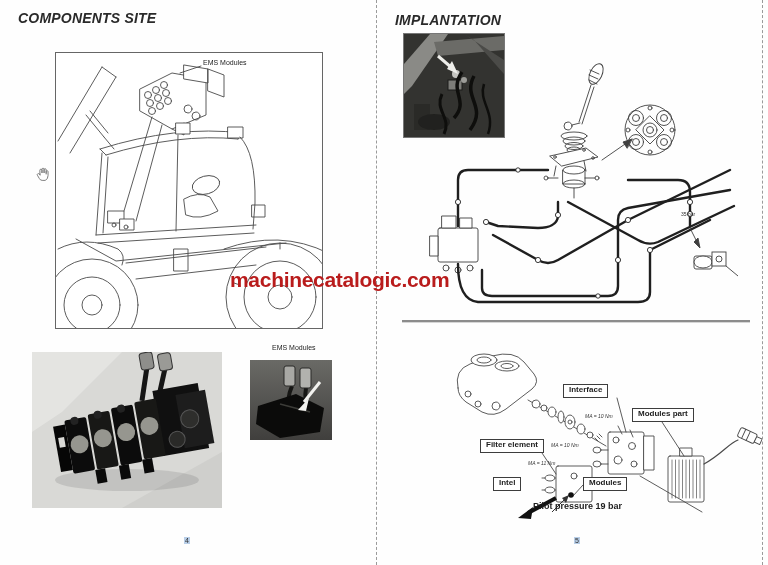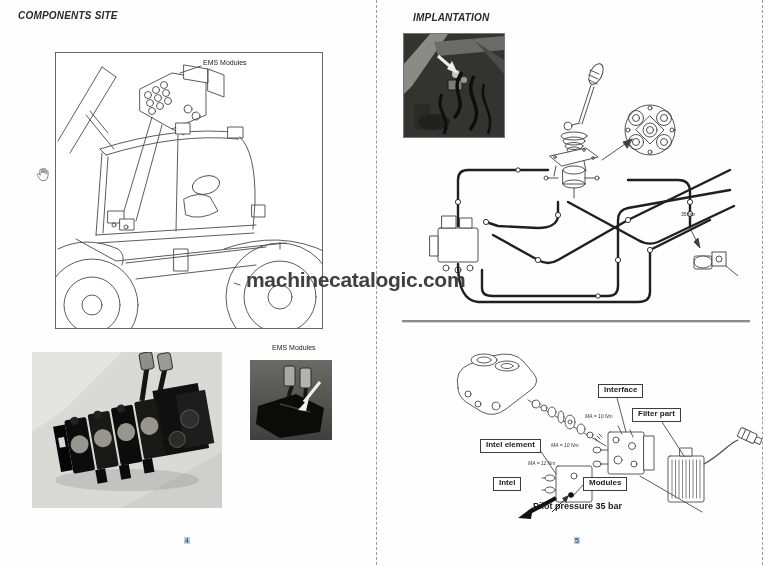--- a/index.html
+++ b/index.html
@@ -1,19 +1,19 @@
 <!DOCTYPE html>
 <html><head>
 <meta charset="utf-8">
 <style>
   html,body{margin:0;padding:0;}
   body{width:768px;height:565px;background:#fefefe;overflow:hidden;position:relative;
        font-family:"Liberation Sans","DejaVu Sans",sans-serif;}
   .abs{position:absolute;}
-  .page-title{font-size:10px;font-weight:bold;font-style:italic;color:#2a2a2a;letter-spacing:.2px;}
+  .page-title{font-size:14px;font-weight:bold;font-style:italic;color:#2a2a2a;letter-spacing:.2px;}
   .dash-sep{width:0;height:565px;border-left:1px dashed #9a9a9a;top:0;}
   .fig-frame{left:55px;top:52px;width:266px;height:275px;border:1px solid #666;overflow:hidden;background:#fff;}
   .fig-label{font-size:7px;color:#222;}
   .photo{background:#d9d9d6;}
   .hrule{left:402px;top:320px;width:348px;height:2px;background:#8c8c8c;border-bottom:1px solid #d6d6d6;}
   .lbl{border:1px solid #3d3d3d;background:#fff;color:#1d1d1d;font-size:8px;font-weight:bold;
        padding:1px 5px 2px 5px;white-space:nowrap;line-height:1.1;}
   .torque{font-size:5px;font-style:italic;color:#333;white-space:nowrap;}
   .tiny-tag{font-size:5px;color:#333;white-space:nowrap;}
   .caption-bold{font-size:9px;font-weight:bold;color:#1c1c1c;white-space:nowrap;}
@@ -143,21 +143,21 @@
     <line x1="70" y1="22" x2="54" y2="42" stroke="#f2f2ef" stroke-width="3"></line>
     <polygon points="48,50 59,38 56,51" fill="#f2f2ef"></polygon>
   </svg>
 </div>
 
 <div class="abs pagenum" style="left:184px;top:537px;">4</div>
 
 <div class="abs dash-sep" style="left:376px;"></div>
 <div class="abs dash-sep" style="left:762px;"></div>
 
-<div class="abs page-title" style="left:413px;top:12px;">IMPLANTATION</div>
+<div class="abs page-title" style="left:395px;top:12px;">IMPLANTATION</div>
 
 <div class="abs" style="left:398px;top:30px;width:365px;height:285px;">
   <svg width="365" height="285" viewBox="0 0 365 285" xmlns="http://www.w3.org/2000/svg">
     <g stroke="#3f3f3f" stroke-width="0.9" fill="none" stroke-linejoin="round" stroke-linecap="round">
 
       <ellipse cx="198" cy="44" rx="6" ry="11" transform="rotate(25 198 44)" fill="#fff"></ellipse>
       <path d="M192,40 l9,4 M191,45 l9,4 M191,50 l8,4"></path>
       <path d="M193,55 L181,92 M196,57 L184,94"></path>
       <circle cx="170" cy="96" r="4" fill="#fff"></circle>
         <line x1="174" y1="95" x2="182" y2="93"></line>
@@ -329,27 +329,27 @@
     </g>
 
     <line x1="116" y1="152" x2="88" y2="167" stroke="#111" stroke-width="4"></line>
     <polygon points="78,172 93,161 91,173" fill="#111"></polygon>
     <line x1="112" y1="166" x2="127" y2="151" stroke="#333" stroke-width="1"></line>
     <polygon points="129,149 122,152 126,157" fill="#333"></polygon>
     <circle cx="131" cy="149" r="2.8" fill="#111"></circle>
   </svg>
 </div>
 
-<div class="abs lbl" style="left:598px;top:384px;">Interface</div>
-<div class="abs lbl" style="left:632px;top:408px;">Filter part</div>
-<div class="abs lbl" style="left:480px;top:439px;">Intel element</div>
+<div class="abs lbl" style="left:563px;top:384px;">Interface</div>
+<div class="abs lbl" style="left:632px;top:408px;">Modules part</div>
+<div class="abs lbl" style="left:480px;top:439px;">Filter element</div>
 <div class="abs lbl" style="left:493px;top:477px;">Intel</div>
 <div class="abs lbl" style="left:583px;top:477px;">Modules</div>
 
 <div class="abs torque" style="left:585px;top:413px;">MA = 10 Nm</div>
 <div class="abs torque" style="left:551px;top:442px;">MA = 10 Nm</div>
 <div class="abs torque" style="left:528px;top:460px;">MA = 11 Nm</div>
 
-<div class="abs caption-bold" style="left:533px;top:501px;">Pilot pressure 35 bar</div>
+<div class="abs caption-bold" style="left:533px;top:501px;">Pilot pressure 19 bar</div>
 
 <div class="abs pagenum" style="left:574px;top:537px;">5</div>
 
-<div class="abs watermark" style="left: 246px; top: 268px; color: #404040;">machinecatalogic.com</div>
+<div class="abs watermark" style="left: 230px; top: 268px; color: #b91c1c;">machinecatalogic.com</div>
 
 </body></html>

